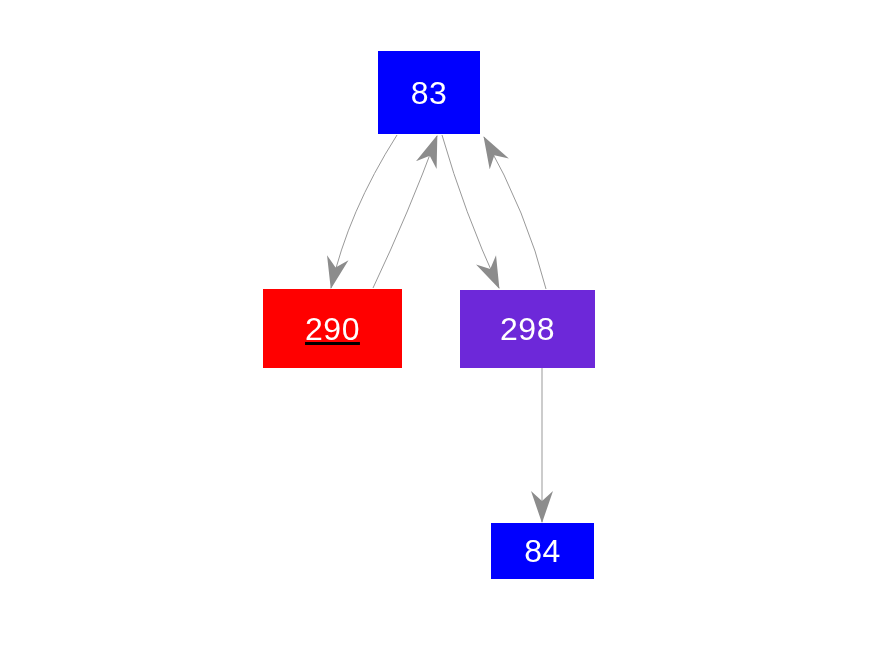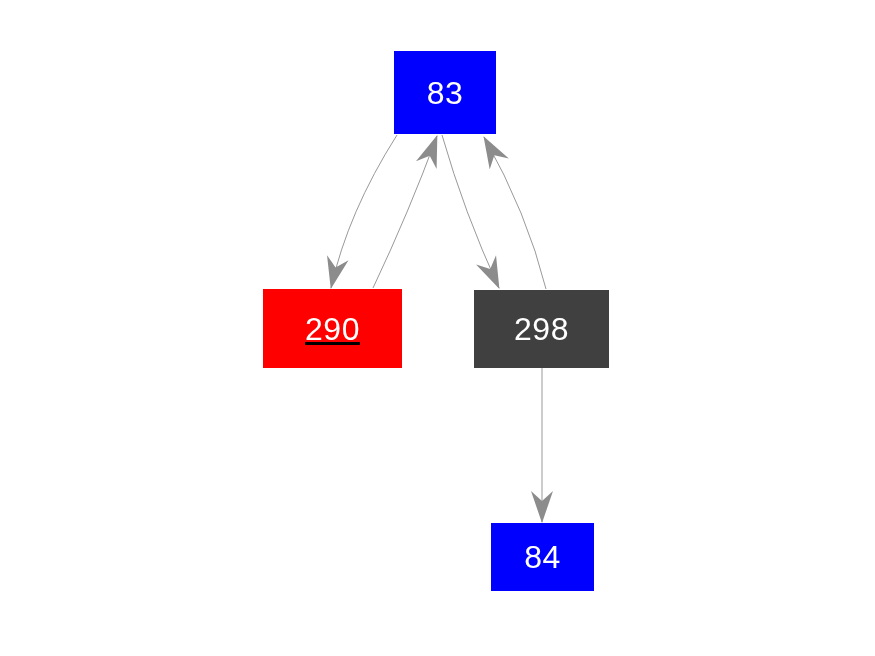--- a/index.html
+++ b/index.html
@@ -51,25 +51,25 @@
     </defs>
     <g>
         <path class="edge" d="M397,135 Q348,212 331,288" stroke="#999999" marker-end="url(#arrowhead)"></path>
         <path class="edge" d="M373,288 Q409,212 437,136" stroke="#999999" marker-end="url(#arrowhead)"></path>
         <path class="edge" d="M442,135 Q464,212 499,288" stroke="#999999" marker-end="url(#arrowhead)"></path>
         <path class="edge" d="M546,289 Q527,213 484,137" stroke="#999999" marker-end="url(#arrowhead)"></path>
         <path class="edge" d="M542,368 L542,522" stroke="#999999" marker-end="url(#arrowhead)"></path>
       </g>
   </svg>
 
-<div class="node" style="left: 394px; top: 51px; width: 102px; height: 83px; background: rgb(0, 0, 255);">
+<div class="node" style="left: 378px; top: 51px; width: 102px; height: 83px; background: rgb(0, 0, 255);">
       <span style="color: rgb(255, 255, 255);">83</span>
     </div>
     <div class="node" style="left: 263px; top: 289px; width: 139px; height: 79px; background: rgb(255, 0, 0); text-decoration: underline;">
       <span style="color: rgb(255, 255, 255);">290</span>
     </div>
-    <div class="node" style="left: 474px; top: 290px; width: 135px; height: 78px; background: #404040;">
+    <div class="node" style="left: 460px; top: 290px; width: 135px; height: 78px; background: #6d28d9;">
       <span style="color: rgb(255, 255, 255);">298</span>
     </div>
-    <div class="node" style="left: 491px; top: 523px; width: 103px; height: 68px; background: rgb(0, 0, 255);">
+    <div class="node" style="left: 491px; top: 523px; width: 103px; height: 56px; background: rgb(0, 0, 255);">
       <span style="color: rgb(255, 255, 255);">84</span>
     </div>
   </div>
 
 </body></html>

